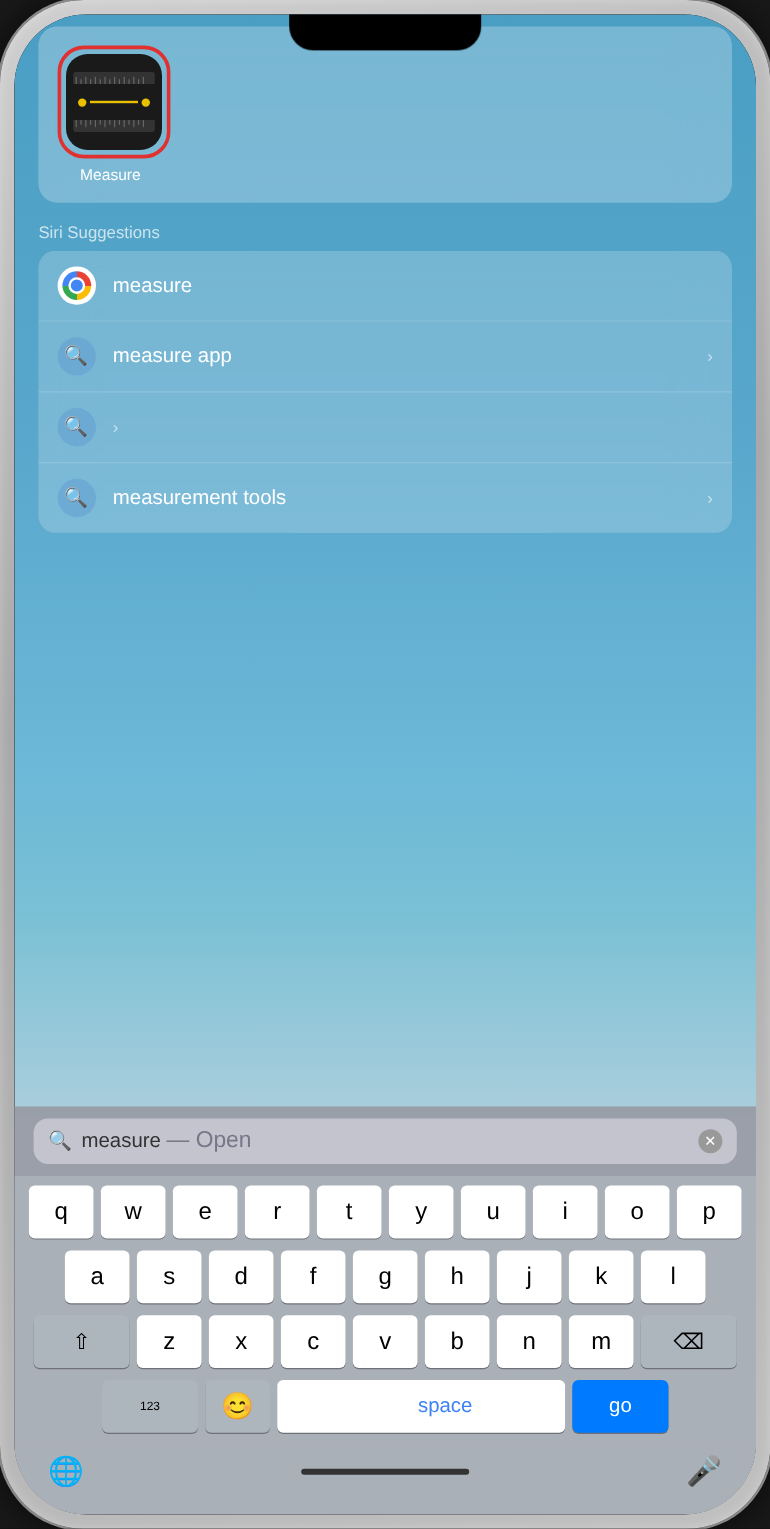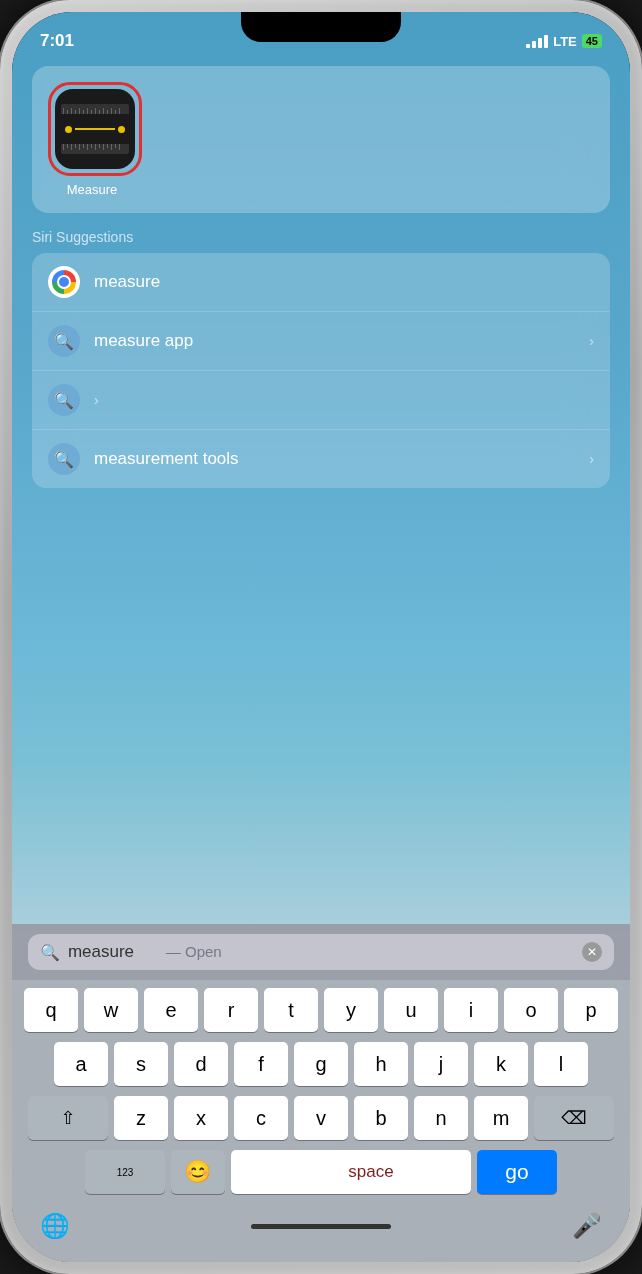--- a/index.html
+++ b/index.html
@@ -211,22 +211,21 @@
       color: #666;
       font-size: 16px;
     }
     .search-text {
       color: #333;
       font-size: 17px;
       flex: 1;
     }
     .search-text span.open-hint {
       color: rgba(100,100,120,0.8);
-      font-size: 15px;
-      margin-left: 27px;
+      font-size: 19px;
     }
     .clear-btn {
       width: 20px;
       height: 20px;
       background: #999;
       border-radius: 50%;
       display: flex;
       align-items: center;
       justify-content: center;
       color: #fff;
@@ -264,29 +263,29 @@
       font-size: 17px;
     }
     .key-wide {
       flex: 1.5;
       max-width: 80px;
     }
     .key-space {
       flex: 4;
       max-width: 240px;
       font-size: 17px;
-      color: #7f1d1d;
+      color: #3b82f6;
       padding-left: 40px;
     }
     .key-go {
       background: #007aff;
       color: #fff;
       flex: 1.5;
       max-width: 80px;
-      font-size: 21px;
+      font-size: 17px;
       border-radius: 5px;
     }
     .key-num {
       font-size: 10px;
     }
     .key-emoji {
       font-size: 22px;
     }
     .key-backspace {
       font-size: 18px;
@@ -337,33 +336,20 @@
     }
   </style>
 </head>
 <body>
 
 <div class="phone-outer">
   <div class="phone-inner">
     <div class="notch"></div>
     <div class="screen">
 
-      <div class="status-bar">
-        <span class="status-time">7:01</span>
-        <div class="status-right">
-          <div class="signal-bars">
-            <div class="signal-bar" style="height:4px;"></div>
-            <div class="signal-bar" style="height:7px;"></div>
-            <div class="signal-bar" style="height:10px;"></div>
-            <div class="signal-bar" style="height:13px;"></div>
-          </div>
-          <span style="color:#fff;font-size:13px;font-weight:600;">LTE</span>
-          <span class="lte-badge">45</span>
-        </div>
-      </div>
 
       <div class="content">
 
         <div class="top-hit-card">
           <div class="top-hit-app">
             <div class="app-icon-wrapper">
               <div class="app-icon">
 
                 <div style="display:flex;flex-direction:column;align-items:center;width:72px;">
                   <div style="width:68px;height:10px;background:#333;border-radius:2px 2px 0 0;display:flex;align-items:flex-end;padding:0 2px;gap:3px;">

